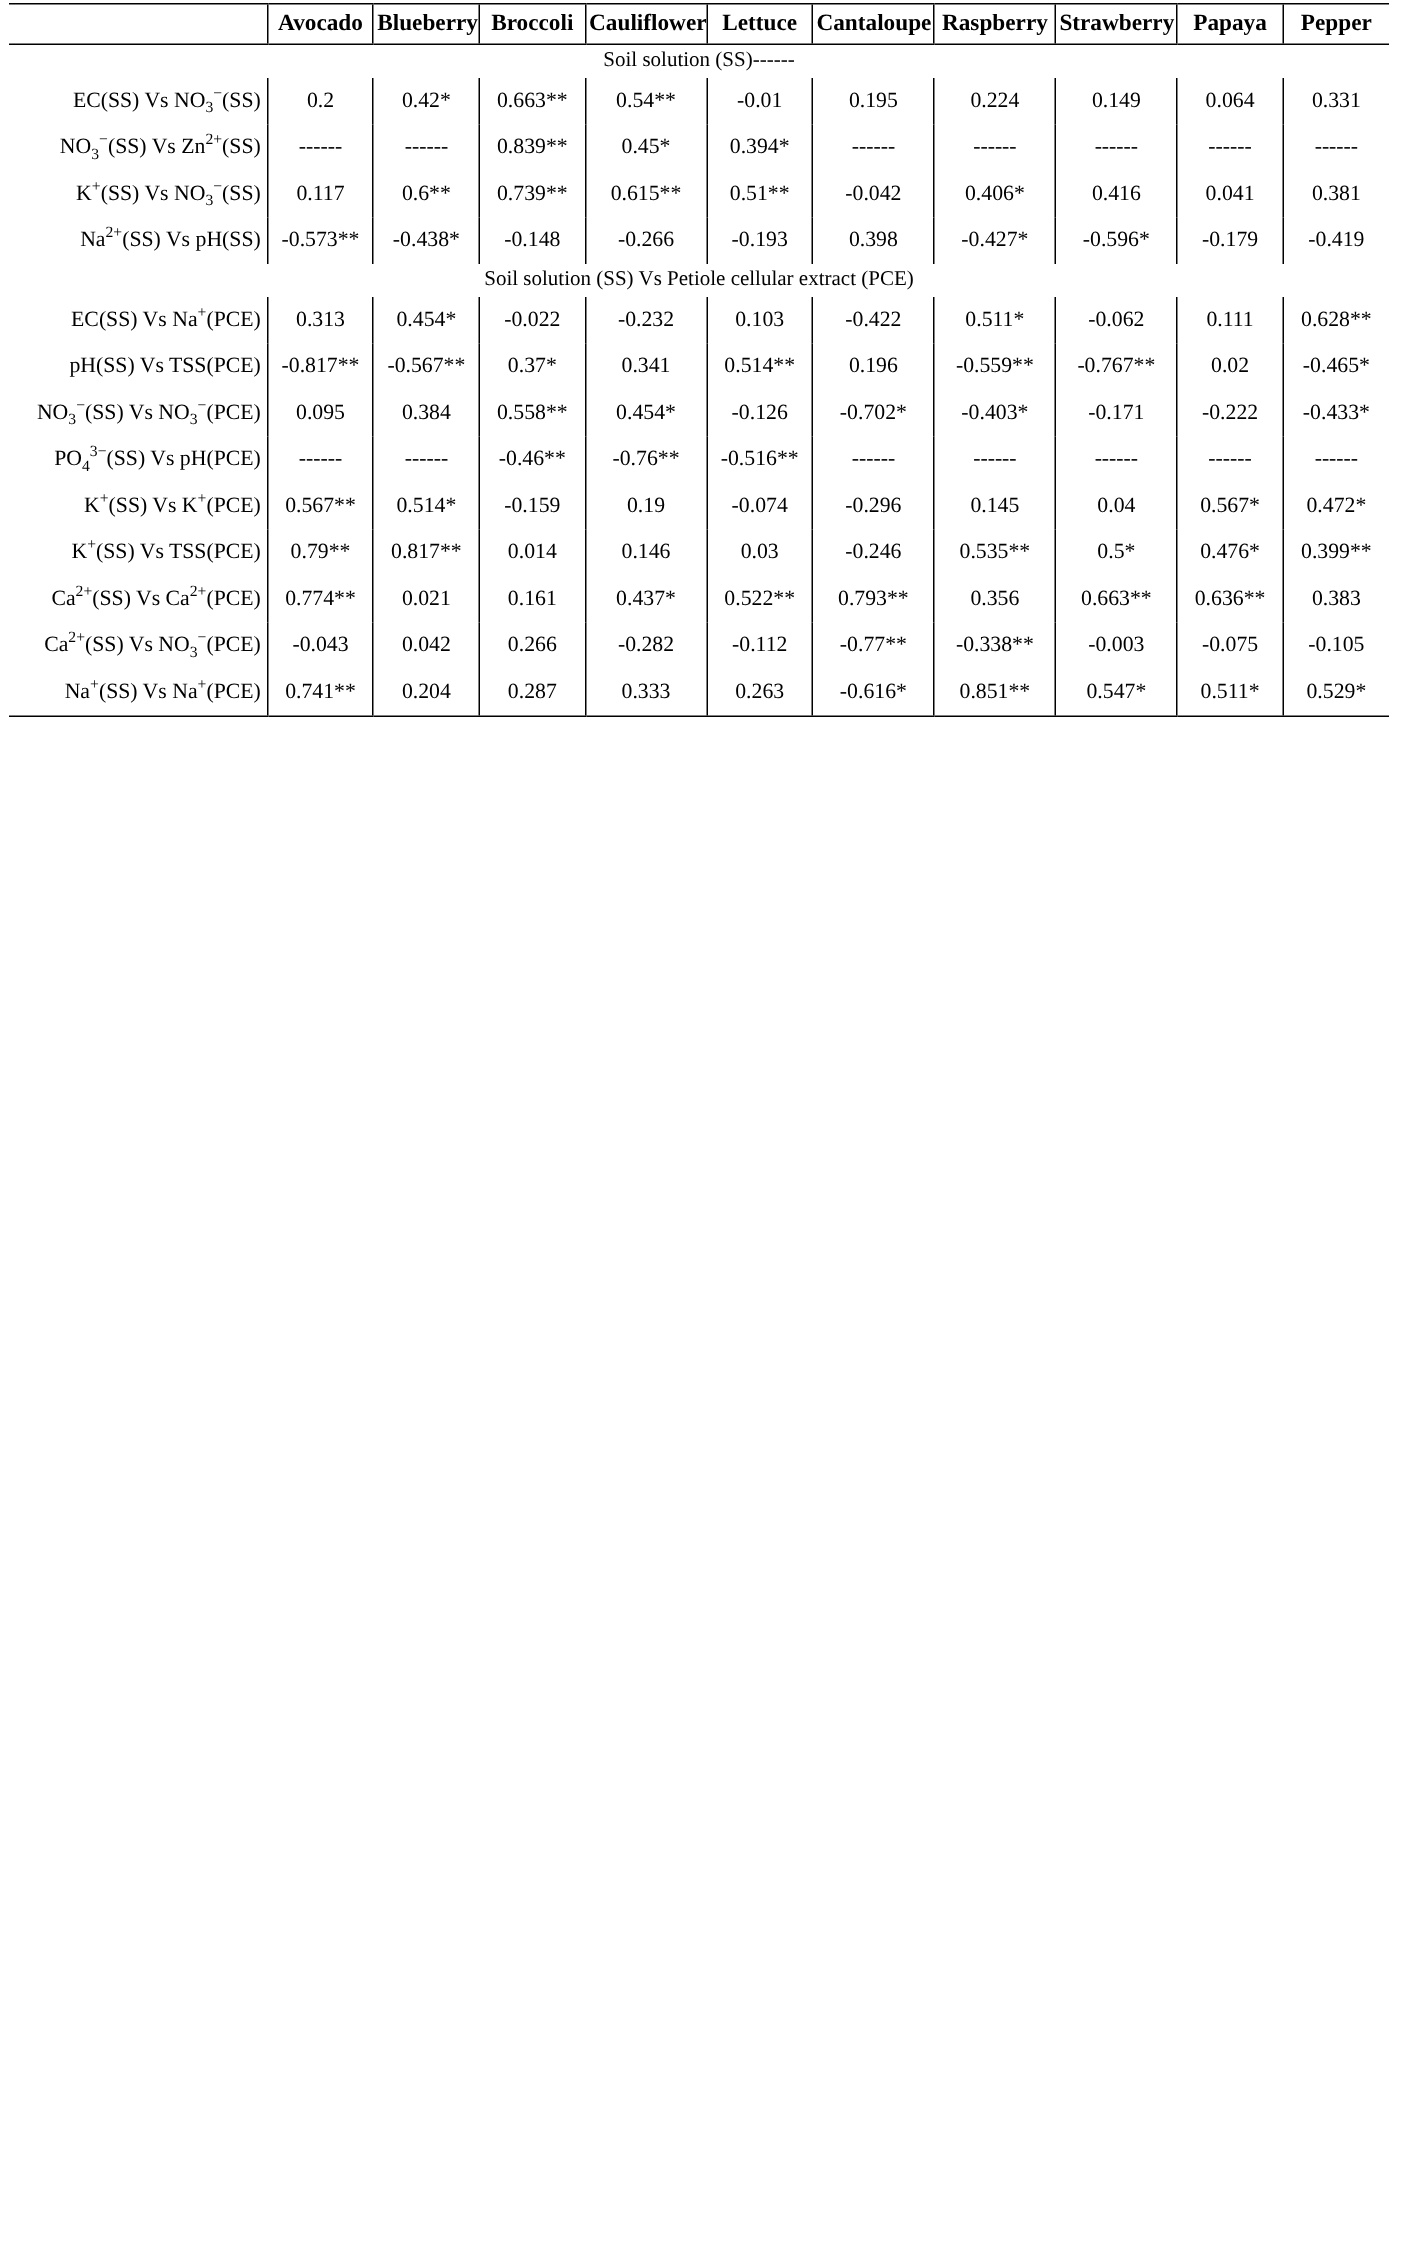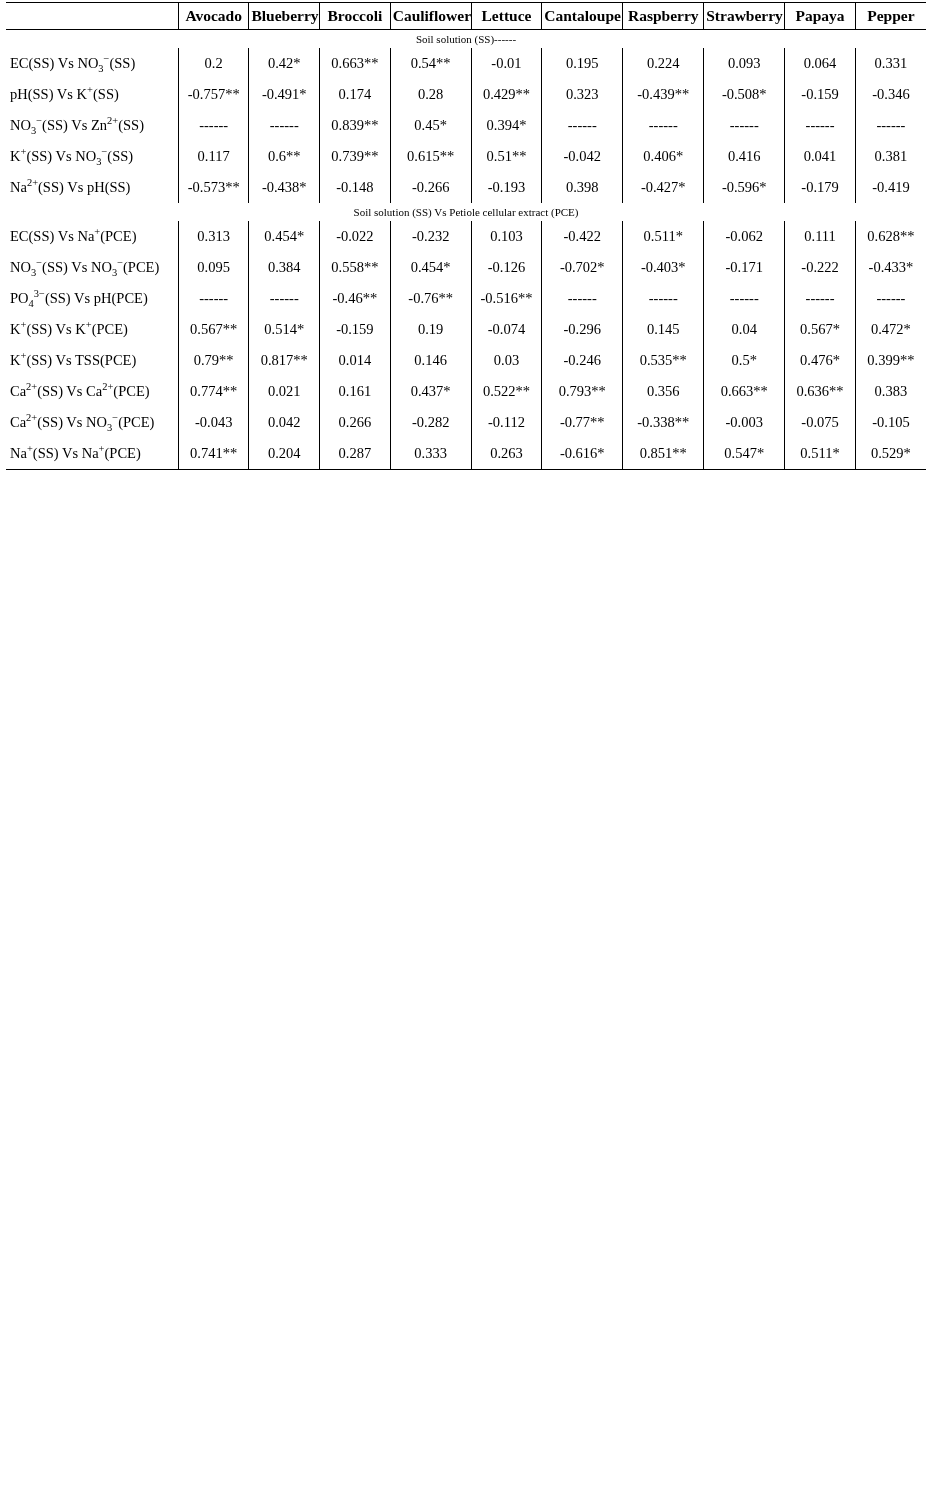--- a/index.html
+++ b/index.html
@@ -49,36 +49,36 @@
     border-left: 1px solid #000;
     vertical-align: bottom;
     white-space: nowrap;
   }
   th.corner {
     border-left: none;
     padding: 4px 2px;
   }
   td.rowlab {
     font-size: 14.5px;
-    text-align: left;
+    text-align: right;
     padding: 7px 4px 7px 4px;
     white-space: nowrap;
     vertical-align: middle;
     line-height: 1.05;
   }
   td.val {
     font-size: 14.5px;
     text-align: center;
     padding: 7px 2px 7px 2px;
     border-left: 1px solid #000;
     vertical-align: middle;
     white-space: nowrap;
   }
   td.section {
-    font-size: 11px;
+    font-size: 14px;
     text-align: center;
     padding: 3px 2px 3px 2px;
     border-left: none;
   }
   sup { font-size: 0.72em; vertical-align: super; line-height: 0; }
   sub { font-size: 0.72em; vertical-align: sub; line-height: 0; }
   .nodata { letter-spacing: 0px; }
 </style>
 </head>
 <body>
@@ -119,36 +119,23 @@
         </tr>
         <tr>
           <td class="rowlab">EC(SS) Vs NO<sub>3</sub><sup>−</sup>(SS)</td>
           <td class="val">0.2</td>
           <td class="val">0.42*</td>
           <td class="val">0.663**</td>
           <td class="val">0.54**</td>
           <td class="val">-0.01</td>
           <td class="val">0.195</td>
           <td class="val">0.224</td>
-          <td class="val">0.093</td>
+          <td class="val">0.149</td>
           <td class="val">0.064</td>
           <td class="val">0.331</td>
-        </tr>
-        <tr>
-          <td class="rowlab">pH(SS) Vs K<sup>+</sup>(SS)</td>
-          <td class="val">-0.757**</td>
-          <td class="val">-0.491*</td>
-          <td class="val">0.174</td>
-          <td class="val">0.28</td>
-          <td class="val">0.429**</td>
-          <td class="val">0.323</td>
-          <td class="val">-0.439**</td>
-          <td class="val">-0.508*</td>
-          <td class="val">-0.159</td>
-          <td class="val">-0.346</td>
         </tr>
         <tr>
           <td class="rowlab">NO<sub>3</sub><sup>−</sup>(SS) Vs Zn<sup>2+</sup>(SS)</td>
           <td class="val nodata">------</td>
           <td class="val nodata">------</td>
           <td class="val">0.839**</td>
           <td class="val">0.45*</td>
           <td class="val">0.394*</td>
           <td class="val nodata">------</td>
           <td class="val nodata">------</td>
@@ -190,20 +177,33 @@
           <td class="val">0.313</td>
           <td class="val">0.454*</td>
           <td class="val">-0.022</td>
           <td class="val">-0.232</td>
           <td class="val">0.103</td>
           <td class="val">-0.422</td>
           <td class="val">0.511*</td>
           <td class="val">-0.062</td>
           <td class="val">0.111</td>
           <td class="val">0.628**</td>
+        </tr>
+        <tr>
+          <td class="rowlab">pH(SS) Vs TSS(PCE)</td>
+          <td class="val">-0.817**</td>
+          <td class="val">-0.567**</td>
+          <td class="val">0.37*</td>
+          <td class="val">0.341</td>
+          <td class="val">0.514**</td>
+          <td class="val">0.196</td>
+          <td class="val">-0.559**</td>
+          <td class="val">-0.767**</td>
+          <td class="val">0.02</td>
+          <td class="val">-0.465*</td>
         </tr>
         <tr>
           <td class="rowlab">NO<sub>3</sub><sup>−</sup>(SS) Vs NO<sub>3</sub><sup>−</sup>(PCE)</td>
           <td class="val">0.095</td>
           <td class="val">0.384</td>
           <td class="val">0.558**</td>
           <td class="val">0.454*</td>
           <td class="val">-0.126</td>
           <td class="val">-0.702*</td>
           <td class="val">-0.403*</td>

